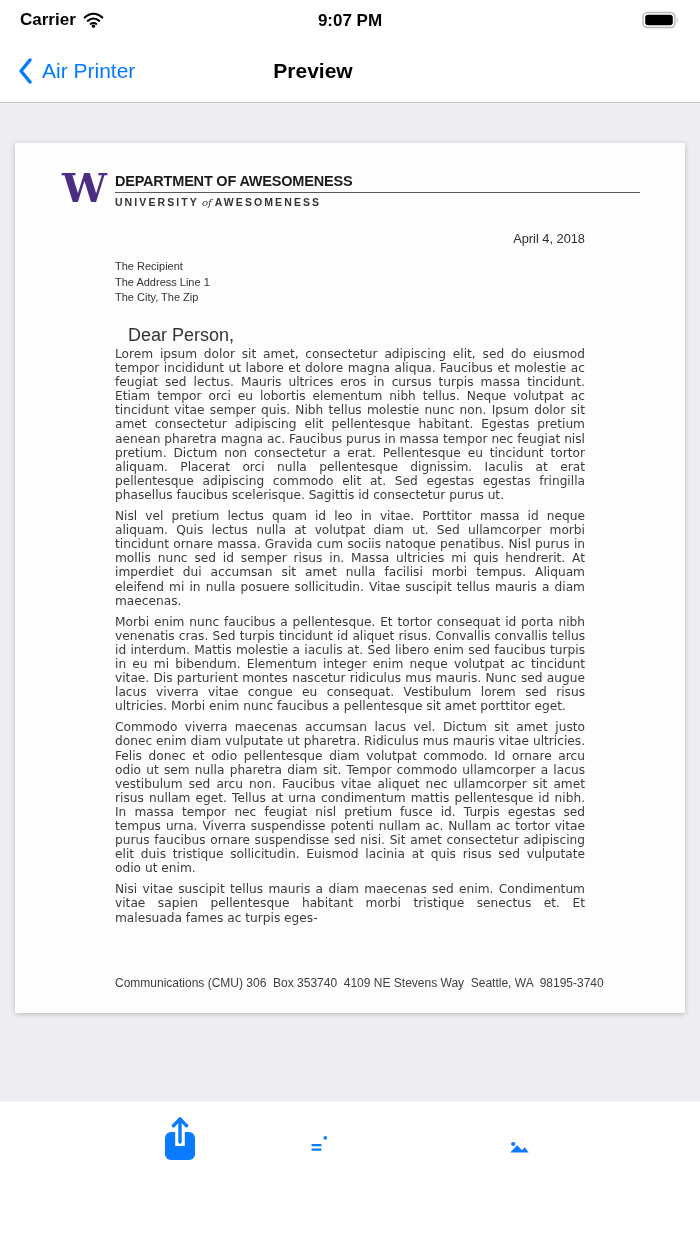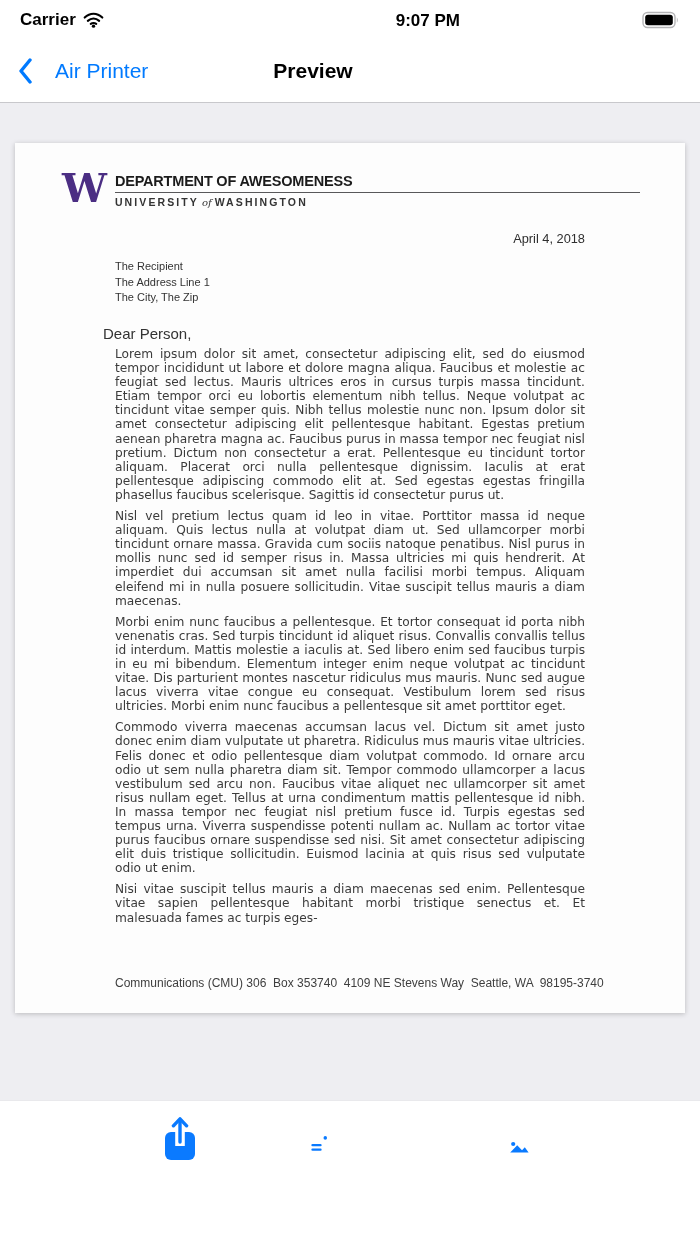--- a/index.html
+++ b/index.html
@@ -10,31 +10,31 @@
     margin: 0 auto; background: #ec4899; overflow: hidden;
   }
 
   
   .status-bar {
     position: absolute; left: 0; top: 0; width: 700px; height: 40px;
     background: #fff; display: flex; align-items: center;
     padding: 0 20px; font-size: 17px; font-weight: 600; color: #000;
   }
   .sb-left { display: flex; align-items: center; gap: 7px; width: 220px; }
-  .sb-time { flex: 1; text-align: right; margin-top: 2px; }
+  .sb-time { flex: 1; text-align: center; margin-top: 2px; }
   .sb-right { width: 220px; display: flex; justify-content: flex-end; align-items: center; }
 
   
   .nav-bar {
     position: absolute; left: 0; top: 40px; width: 700px; height: 63px;
     background: #fff; border-bottom: 1px solid #c8c8cc;
   }
   .back-button {
     position: absolute; left: 18px; top: 0; height: 62px;
-    display: flex; align-items: center; gap: 23px;
+    display: flex; align-items: center; gap: 10px;
     color: #007aff; font-size: 21px; cursor: pointer; background: none; border: none;
     font-family: "Liberation Sans", sans-serif;
   }
   .nav-title {
     position: absolute; left: 0; top: 0; width: 626px; height: 62px;
     display: flex; align-items: center; justify-content: center;
     font-size: 21px; font-weight: 700; color: #000; pointer-events: none;
   }
 
   
@@ -62,21 +62,21 @@
   .lh-rule { border: none; border-top: 1px solid #58585a; margin: 3px 0 3px; }
   .lh-univ { font-size: 10.5px; font-weight: 700; color: #333; letter-spacing: 2.1px; }
   .lh-univ .of {
     font-family: "DejaVu Serif", serif; font-style: italic; font-weight: 400;
     letter-spacing: 0; font-size: 10px; margin: 0 3px;
   }
 
   .doc-date { position: absolute; right: 100px; top: 88px; font-size: 12.8px; color: #2f2f2f; text-align: center; }
 
   .doc-recipient { position: absolute; left: 100px; top: 116px; font-size: 11px; line-height: 15.5px; color: #333; }
-  .doc-salutation { position: absolute; left: 88px; top: 182px; font-size: 15px; color: #333; }
+  .doc-salutation { position: absolute; left: 113px; top: 182px; font-size: 18px; color: #333; }
 
   .doc-body {
     position: absolute; left: 100px; right: 100px; top: 204px;
     font-family: "DejaVu Sans", sans-serif;
     font-size: 12.2px; line-height: 14.1px; color: #3b3b3b;
   }
   .doc-body p { text-align: justify; margin-bottom: 7px; }
 
   .doc-footer {
     position: absolute; left: 100px; top: 797px;
@@ -139,41 +139,41 @@
 
   <div class="preview-area">
     <div class="doc-page">
 
       <div class="letterhead">
         <div class="w-logo">W</div>
         <div class="lh-text">
           <div class="lh-dept">DEPARTMENT OF AWESOMENESS</div>
           <hr class="lh-rule">
           <div class="lh-univ">
-            <span>UNIVERSITY</span><span class="of">of</span><span>WASHINGTON</span>
+            <span>UNIVERSITY</span><span class="of">of</span><span>AWESOMENESS</span>
           </div>
         </div>
       </div>
 
       <div class="doc-date">April 4, 2018</div>
 
       <div class="doc-recipient">
         <div>The Recipient</div>
         <div>The Address Line 1</div>
         <div>The City, The Zip</div>
       </div>
 
       <div class="doc-salutation">Dear Person,</div>
 
       <div class="doc-body">
         <p>Lorem ipsum dolor sit amet, consectetur adipiscing elit, sed do eiusmod tempor incididunt ut labore et dolore magna aliqua.  Faucibus et molestie ac feugiat sed lectus.  Mauris ultrices eros in cursus turpis massa tincidunt.  Etiam tempor orci eu lobortis elementum nibh tellus.  Neque volutpat ac tincidunt vitae semper quis.  Nibh tellus molestie nunc non.  Ipsum dolor sit amet consectetur adipiscing elit pellentesque habitant.  Egestas pretium aenean pharetra magna ac.  Faucibus purus in massa tempor nec feugiat nisl pretium.  Dictum non consectetur a erat.  Pellentesque eu tincidunt tortor aliquam.  Placerat orci nulla pellentesque dignissim.  Iaculis at erat pellentesque adipiscing commodo elit at.  Sed egestas egestas fringilla phasellus faucibus scelerisque.  Sagittis id consectetur purus ut.</p>
         <p>Nisl vel pretium lectus quam id leo in vitae.  Porttitor massa id neque aliquam.  Quis lectus nulla at volutpat diam ut.  Sed ullamcorper morbi tincidunt ornare massa.  Gravida cum sociis natoque penatibus.  Nisl purus in mollis nunc sed id semper risus in.  Massa ultricies mi quis hendrerit.  At imperdiet dui accumsan sit amet nulla facilisi morbi tempus.  Aliquam eleifend mi in nulla posuere sollicitudin.  Vitae suscipit tellus mauris a diam maecenas.</p>
         <p>Morbi enim nunc faucibus a pellentesque.  Et tortor consequat id porta nibh venenatis cras.  Sed turpis tincidunt id aliquet risus.  Convallis convallis tellus id interdum.  Mattis molestie a iaculis at.  Sed libero enim sed faucibus turpis in eu mi bibendum.  Elementum integer enim neque volutpat ac tincidunt vitae.  Dis parturient montes nascetur ridiculus mus mauris.  Nunc sed augue lacus viverra vitae congue eu consequat.  Vestibulum lorem sed risus ultricies.  Morbi enim nunc faucibus a pellentesque sit amet porttitor eget.</p>
         <p>Commodo viverra maecenas accumsan lacus vel.  Dictum sit amet justo donec enim diam vulputate ut pharetra.  Ridiculus mus mauris vitae ultricies.  Felis donec et odio pellentesque diam volutpat commodo.  Id ornare arcu odio ut sem nulla pharetra diam sit.  Tempor commodo ullamcorper a lacus vestibulum sed arcu non.  Faucibus vitae aliquet nec ullamcorper sit amet risus nullam eget.  Tellus at urna condimentum mattis pellentesque id nibh.  In massa tempor nec feugiat nisl pretium fusce id.  Turpis egestas sed tempus urna.  Viverra suspendisse potenti nullam ac.  Nullam ac tortor vitae purus faucibus ornare suspendisse sed nisi.  Sit amet consectetur adipiscing elit duis tristique sollicitudin.  Euismod lacinia at quis risus sed vulputate odio ut enim.</p>
-        <p>Nisi vitae suscipit tellus mauris a diam maecenas sed enim.  Pellentesque vitae sapien pellentesque habitant morbi tristique senectus et.  Et malesuada fames ac turpis eges-</p>
+        <p>Nisi vitae suscipit tellus mauris a diam maecenas sed enim.  Condimentum vitae sapien pellentesque habitant morbi tristique senectus et.  Et malesuada fames ac turpis eges-</p>
       </div>
 
       <div class="doc-footer">
         <div>Communications (CMU) 306  Box 353740  4109 NE Stevens Way  Seattle, WA  98195-3740</div>
         
       </div>
 
     </div>
   </div>
 

